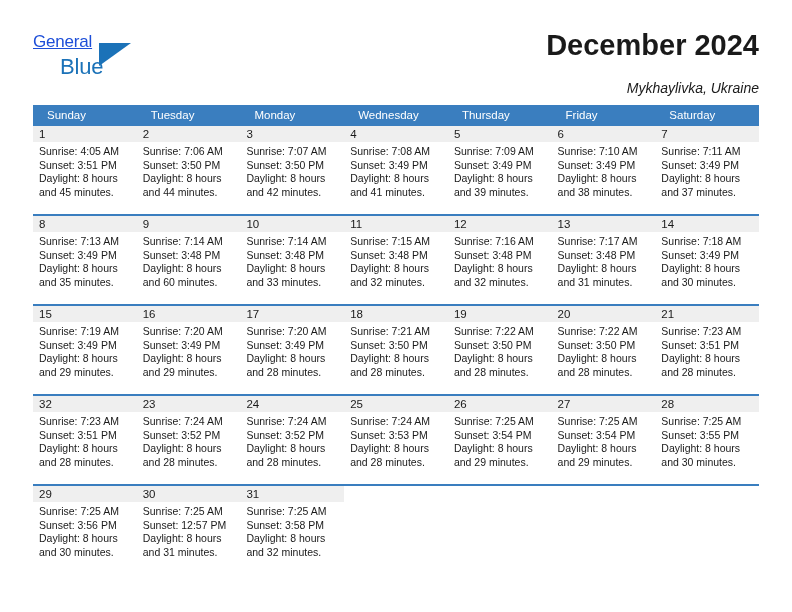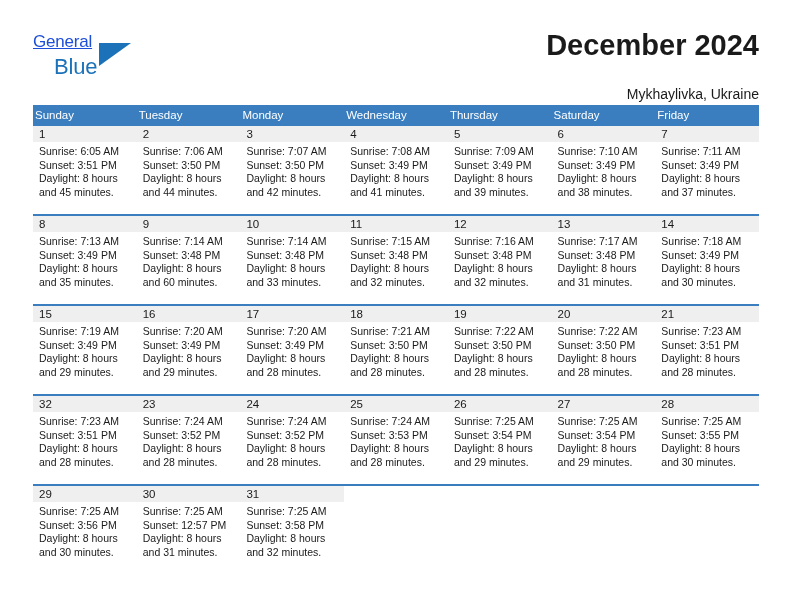--- a/index.html
+++ b/index.html
@@ -43,21 +43,21 @@
     left: 0;
     top: 0;
     font-size: 17px;
     letter-spacing: -0.2px;
     color: #1d4ed8;
     font-family: "Liberation Sans", sans-serif;
     text-decoration: underline;
   }
   .brand-blue {
     position: absolute;
-    left: 21px;
+    left: 27px;
     top: 22px;
     font-size: 22px;
     letter-spacing: -0.2px;
     color: #1b72b8;
     font-family: "Liberation Sans", sans-serif;
   }
   .brand-triangle {
     position: absolute;
     left: 66px;
     top: 11px;
@@ -78,43 +78,44 @@
     font-weight: bold;
     color: #1a1a1a;
     line-height: 34px;
     white-space: nowrap;
     text-align: right;
   }
   .cal-subtitle {
     font-size: 14px;
     color: #1a1a1a;
     line-height: 20px;
-    margin-top: 22px;
+    margin-top: 16px;
     white-space: nowrap;
+    font-style: italic;
   }
 
   
   .calendar {
     position: absolute;
     left: 33px;
     top: 105px;
     width: 726px;
   }
 
   .weekday-row {
     display: flex;
     background: #3a7ebf;
     height: 21px;
   }
   .weekday-cell {
     flex: 1 1 0;
     color: #ffffff;
     font-size: 11.5px;
     line-height: 21px;
-    padding-left: 2px;
+    padding-left: 14px;
     box-sizing: border-box;
     white-space: nowrap;
     overflow: hidden;
   }
 
   .week-row {
     display: flex;
     border-top: 2px solid #3a7ebf;
     margin-top: 8px;
     height: 80px;
@@ -174,29 +175,29 @@
   </div>
 
   <div class="calendar">
 
     <div class="weekday-row">
       <div class="weekday-cell">Sunday</div>
       <div class="weekday-cell">Tuesday</div>
       <div class="weekday-cell">Monday</div>
       <div class="weekday-cell">Wednesday</div>
       <div class="weekday-cell">Thursday</div>
+      <div class="weekday-cell">Friday</div>
       <div class="weekday-cell">Saturday</div>
-      <div class="weekday-cell">Friday</div>
     </div>
 
     <div class="week-row first">
       <div class="day-cell">
         <div class="day-number">1</div>
         <div class="day-body">
-          <div>Sunrise: 6:05 AM</div>
+          <div>Sunrise: 4:05 AM</div>
           <div>Sunset: 3:51 PM</div>
           <div>Daylight: 8 hours</div>
           <div>and 45 minutes.</div>
         </div>
       </div>
       <div class="day-cell">
         <div class="day-number">2</div>
         <div class="day-body">
           <div>Sunrise: 7:06 AM</div>
           <div>Sunset: 3:50 PM</div>

